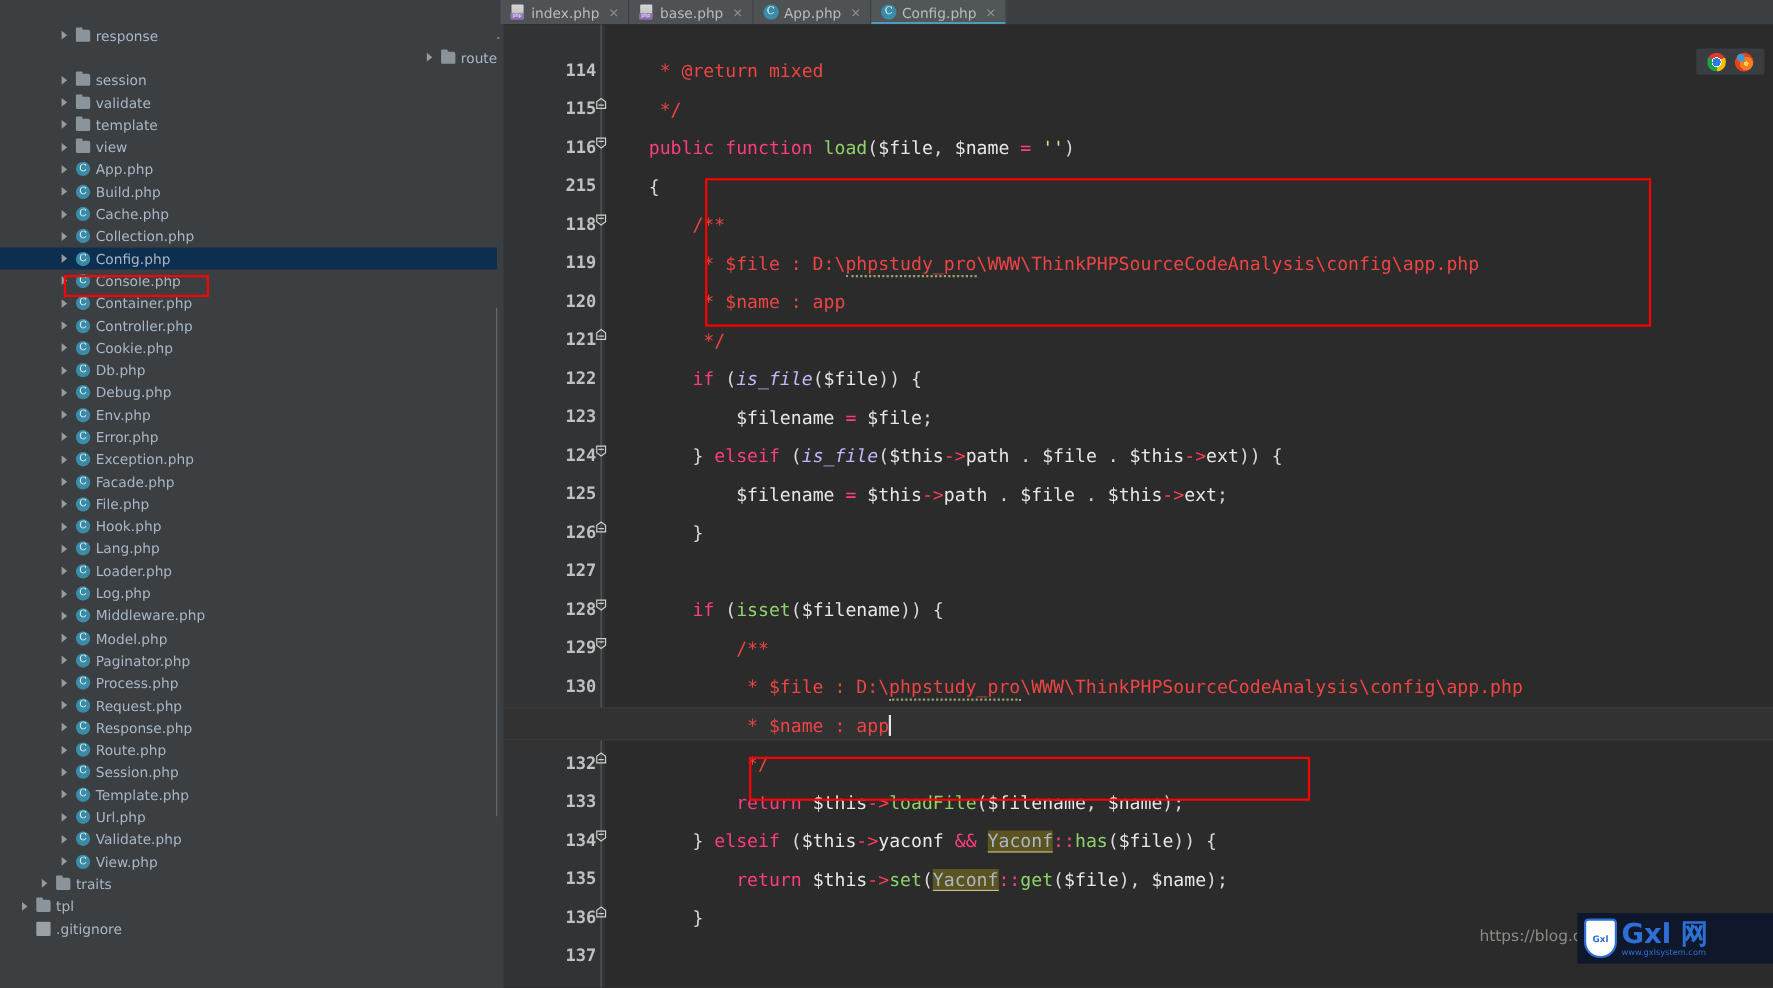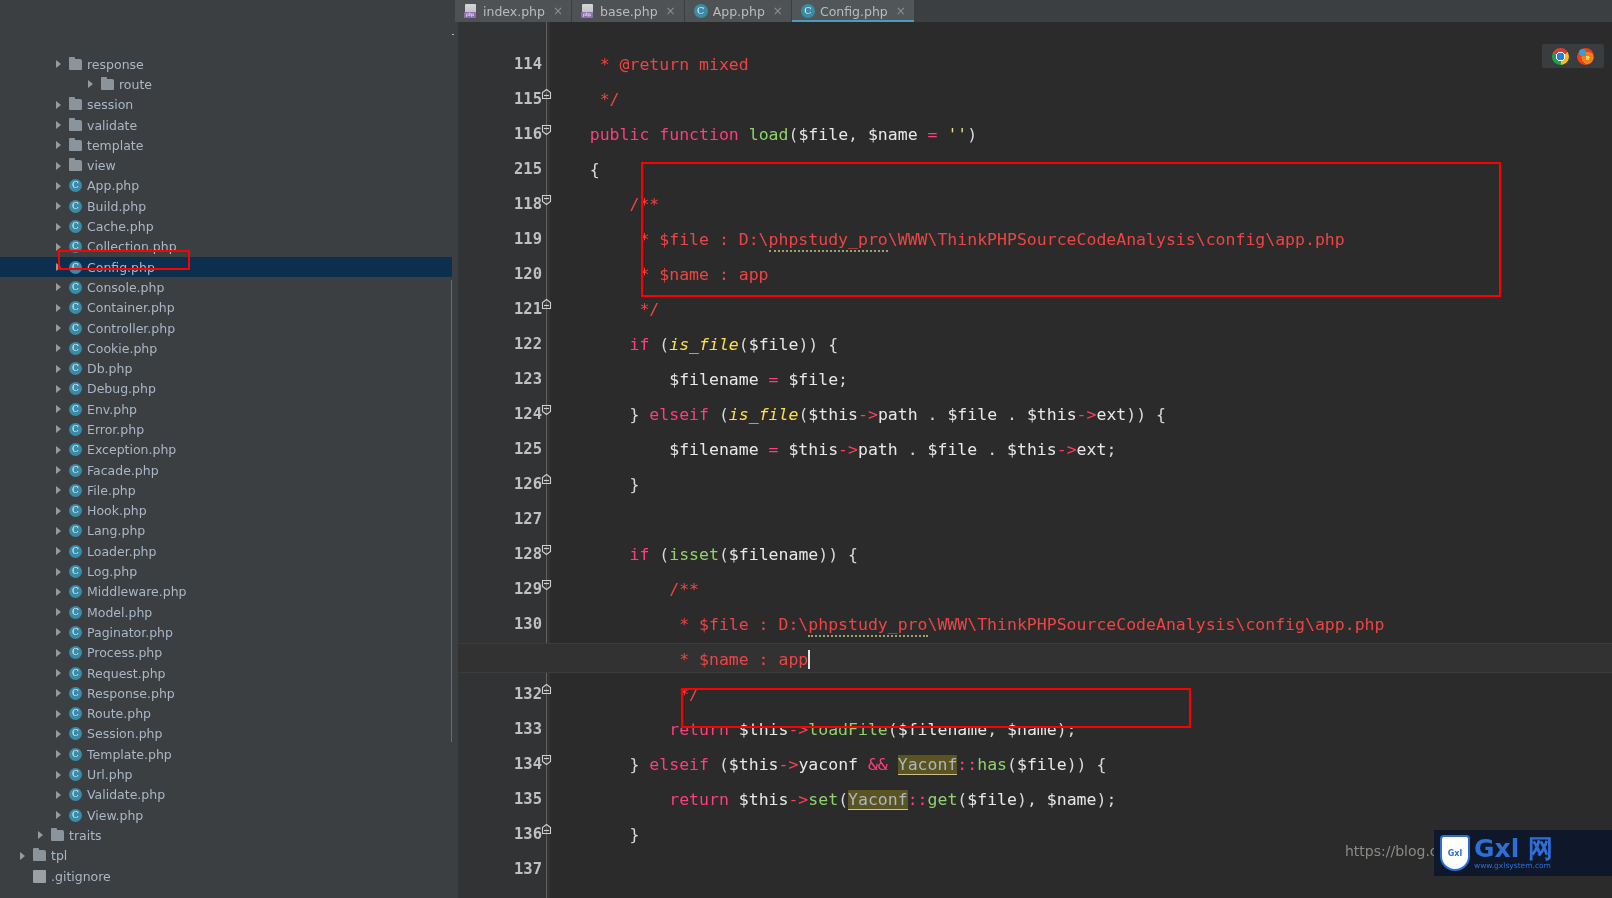--- a/index.html
+++ b/index.html
@@ -84,21 +84,21 @@
   .fold{ position:absolute; left:81px; width:15px; height:15px; }
   .fold svg{ display:block; }
   #codearea{ position:absolute; left:92px; top:0; width:1062px; height:876px; }
   .cl{ position:absolute; left:0; white-space:pre; font-size:16.5px;
     font-family:"DejaVu Sans Mono", monospace; color:#a9b7c6; letter-spacing:0px; }
   .hl-line{ position:absolute; left:-92px; width:1154px; height:30px;
     background:#323232; border-top:1px solid #3c3c3a; border-bottom:1px solid #3c3c3a; }
   .cmt{ color:#ef4444; }
   .kw2{ color:#ff3d7f; }
   .fn{ color:#8fd36a; }
-  .fni{ color:#fde047; font-style:italic; }
+  .fni{ color:#c4b5fd; font-style:italic; }
   .var{ color:#e8e8e8; }
   .arw{ color:#ff3d5a; }
   .str{ color:#e8dd8a; }
   .pun{ color:#d8d8d8; }
   .op{ color:#ff3d7f; }
   .wavy{ border-bottom:2px dotted #9aa36a; padding-bottom:1px; }
   .yacb{ background:#5b5420; border-bottom:1px solid #c8c090; }
   .caret{ display:inline-block; width:1.5px; height:19px; background:#e8e8e8;
     vertical-align:-4px; }
   .redbox{ position:absolute; border:2.5px solid #ff0000; pointer-events:none; }
@@ -192,27 +192,27 @@
     </div>
     <div class="tab active">
       <span class="ico-cls">C</span>
       <span class="tname">Config.php</span>
       <span class="tclose">×</span>
     </div>
   </div>
 
 <div id="sidebar">
   <div id="sb-rows">
-      <div class="row" style="padding-left: 56px; margin-top: 32px;">
+      <div class="row" style="padding-left: 56px;">
         <span class="arrow"></span>
         <span style="width: 8px; flex: 0 0 8px;"></span>
         <span class="fico folder"></span>
         <span class="rlabel">response</span>
       </div>
-      <div class="row" style="padding-left: 88px;">
+      <div class="row" style="padding-left: 56px; justify-content: flex-end;">
         <span class="arrow"></span>
         <span style="width: 8px; flex: 0 0 8px;"></span>
         <span class="fico folder"></span>
         <span class="rlabel">route</span>
       </div>
       <div class="row" style="padding-left: 56px;">
         <span class="arrow"></span>
         <span style="width: 8px; flex: 0 0 8px;"></span>
         <span class="fico folder"></span>
         <span class="rlabel">session</span>

